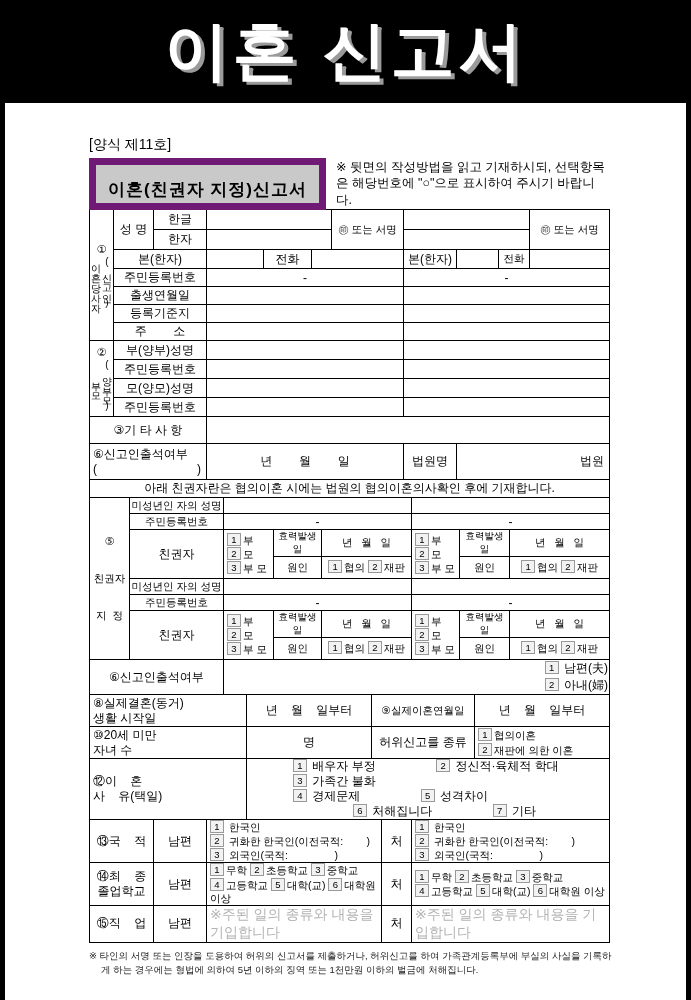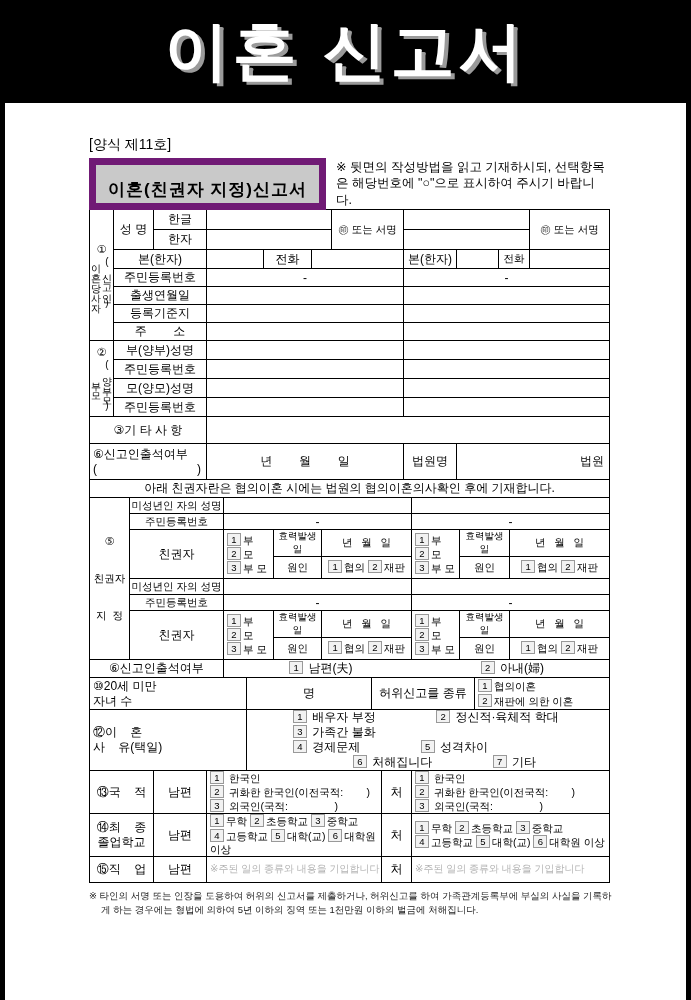--- a/index.html
+++ b/index.html
@@ -19,24 +19,24 @@
   .pre{white-space:pre;}
   .left{text-align:left;padding-left:3px;}
   .right{text-align:right;padding-right:5px;}
   .sm{font-size:10.5px;margin-top:24px;}
   .xs{font-size:9.5px;}
   .ln{line-height:1.25;}
   .nb{display:inline-block;min-width:10px;padding:0 1px;border:1px solid #999;background:#f2f2f2;font-size:9.5px;line-height:11px;text-align:center;vertical-align:1px;margin-right:2px;}
   .vnum{font-size:11px;text-align:center;}
   .vcols{display:flex;justify-content:center;}
   .vtxt{writing-mode:vertical-lr;text-orientation:upright;font-size:10px;line-height:11px;letter-spacing:0;}
-  .gray{color:#b3b3b3;font-size:10px;}
+  .gray{color:#b3b3b3;font-size:14px;}
   .para{font-size:11.5px;line-height:1.35;margin:7px 0 6px;padding-left:14px;text-indent:-14px;width:520px;}
   .note-bottom{font-size:9.5px;line-height:1.5;margin-top:6px;padding-left:12px;text-indent:-12px;width:520px;color:#222;}
-  .flexa{display:flex;justify-content:space-around;align-items:flex-start;}
+  .flexa{display:flex;justify-content:space-around;align-items:flex-end;flex-direction:column;}
   .optline span.it{margin-right:14px;padding-left:43px;}
 </style>
 </head>
 <body>
 
 <div class="banner">
   <span class="banner-text">이혼 신고서</span>
 </div>
 
 <div class="page">
@@ -285,20 +285,29 @@
 
 
     <table>
       <colgroup>
           <col style="width:157px">
           <col style="width:125px">
           <col style="width:103px">
           <col style="width:135px">
         </colgroup>
       <tbody>
+          <tr style="height:32px">
+        <td class="left">
+          <div class="ln">⑧실제결혼(동거)</div>
+          <div class="ln">생활 시작일</div>
+        </td>
+        <td class="pre">년    월    일부터</td>
+        <td class="sm">⑨실제이혼연월일</td>
+        <td class="pre">년    월    일부터</td>
+      </tr>
       <tr style="height:32px">
         <td class="left">
           <div class="ln">⑩20세 미만</div>
           <div class="ln">자녀 수</div>
         </td>
         <td>명</td>
         <td>허위신고를 종류</td>
         <td class="left sm">
           <div class="ln"><span class="nb">1</span><span>협의이혼</span></div>
           <div class="ln"><span class="nb">2</span><span>재판에 의한 이혼</span></div>

